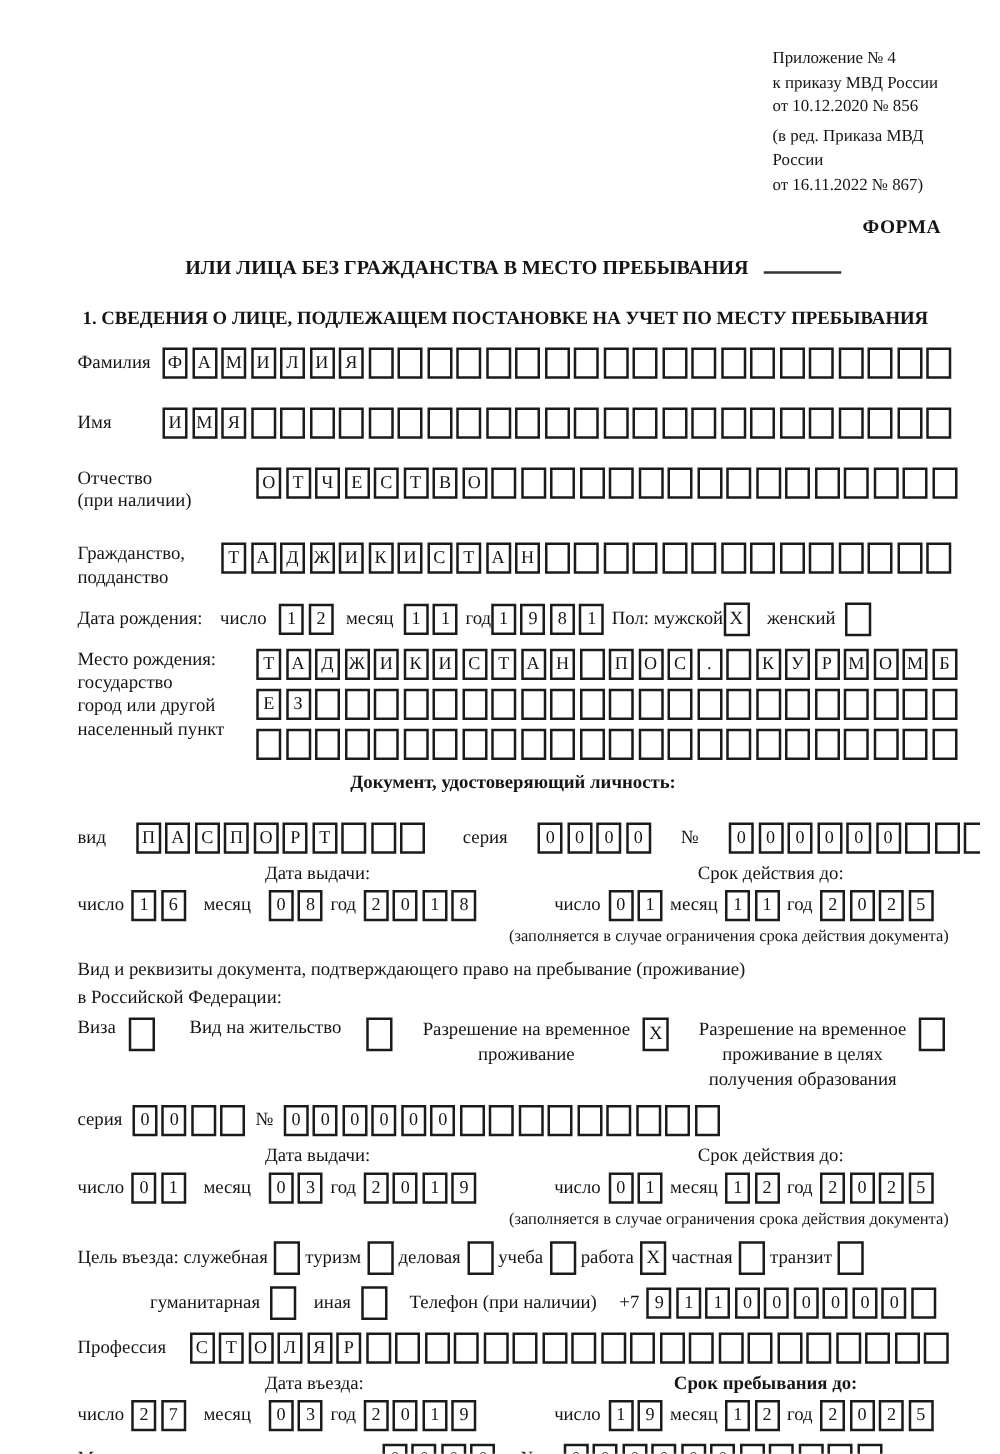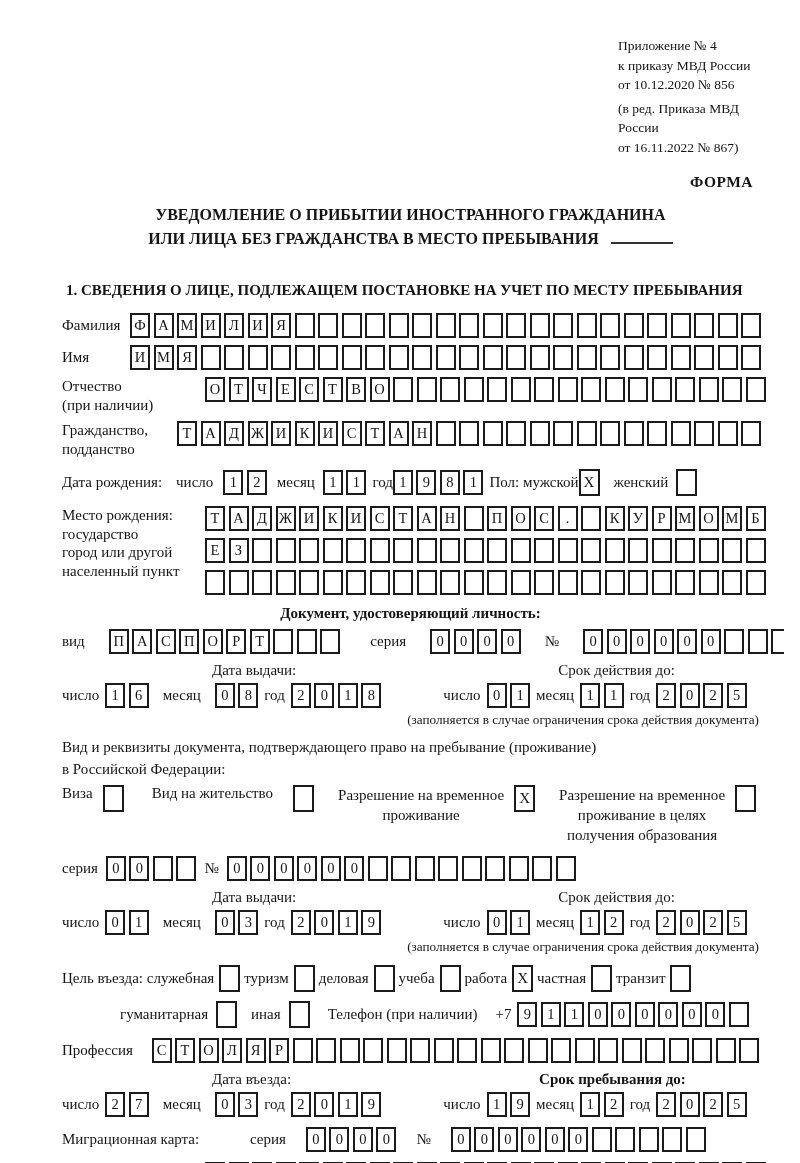--- a/index.html
+++ b/index.html
@@ -8,24 +8,24 @@
   .page { width:784px; height:1163px; padding:36px 25px 0 62px; overflow:hidden; }
 
   
   .appendix { margin-left:556px; font-size:13.5px; line-height:1.45; }
   .appendix .gap { margin-top:4px; }
   .forma { text-align:right; font-weight:bold; font-size:15.5px; margin:16px 6px 0 0; letter-spacing:.5px; }
 
   
   .title { text-align:center; font-weight:bold; font-size:16px; line-height:1.45; margin-top:12px; }
   .blank-line { display:inline-block; width:62px; border-bottom:2.5px solid #333; margin-left:12px; vertical-align:baseline; }
-  .sec1 { font-weight:bold; font-size:15px; margin-top:32px; margin-left:4px; }
+  .sec1 { font-weight:bold; font-size:15px; margin-top:20px; margin-left:4px; }
 
   
-  .frow { display:flex; align-items:center; margin-top:7px; }
+  .frow { display:flex; align-items:center; margin-top:23px; }
   .frow.top { align-items:flex-start; }
   .lbl { font-size:15px; white-space:nowrap; }
   .lblcol { font-size:15px; line-height:1.25; flex:0 0 auto; }
   .w68 { width:68px; flex:0 0 68px; }
   .w115 { width:115px; flex:0 0 115px; }
   .w143 { width:143px; flex:0 0 143px; }
   .cells { display:flex; gap:3.5px; flex-wrap:nowrap; }
   .cell { flex:0 0 auto; width:20px; height:25px; border:2px solid #1b1b1b; background:#fff;
           text-align:center; font-size:14.5px; line-height:21px; }
   .stack { display:flex; flex-direction:column; gap:7px; }
@@ -59,21 +59,20 @@
   <div class="appendix">
     <div>Приложение № 4</div>
     <div>к приказу МВД России</div>
     <div>от 10.12.2020 № 856</div>
     <div class="gap">(в ред. Приказа МВД России</div>
     <div>от 16.11.2022 № 867)</div>
   </div>
   <div class="forma">ФОРМА</div>
 
   <div class="title">
-    <div>УВЕДОМЛЕНИЕ О ПРИБЫТИИ ИНОСТРАННОГО ГРАЖДАНИНА</div>
     <div>
       <span>ИЛИ ЛИЦА БЕЗ ГРАЖДАНСТВА В МЕСТО ПРЕБЫВАНИЯ</span><span class="blank-line"></span>
     </div>
   </div>
 
   <div class="sec1">1. СВЕДЕНИЯ О ЛИЦЕ, ПОДЛЕЖАЩЕМ ПОСТАНОВКЕ НА УЧЕТ ПО МЕСТУ ПРЕБЫВАНИЯ</div>
 
   <div class="frow mt14">
     <div class="lbl w68">Фамилия</div>
     <div class="cells">

